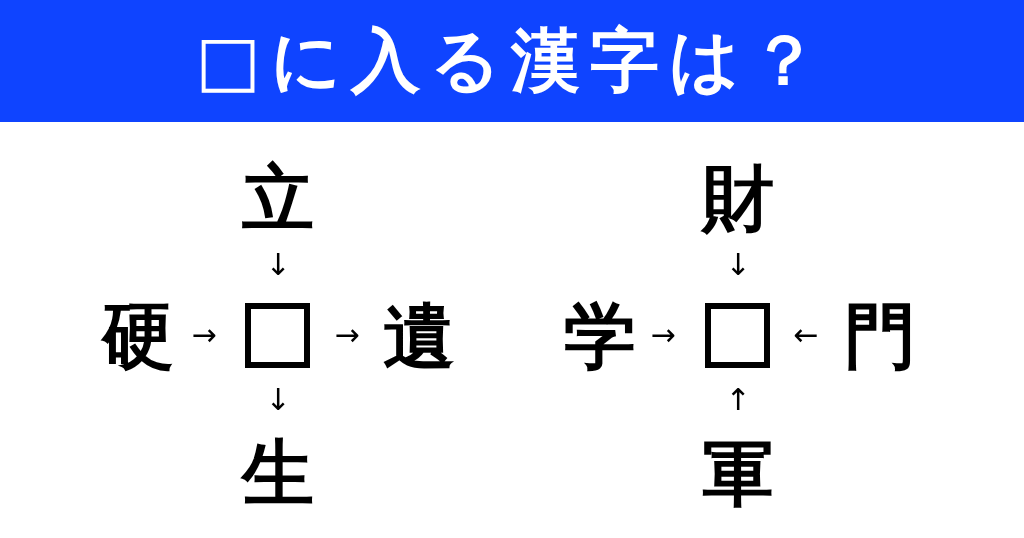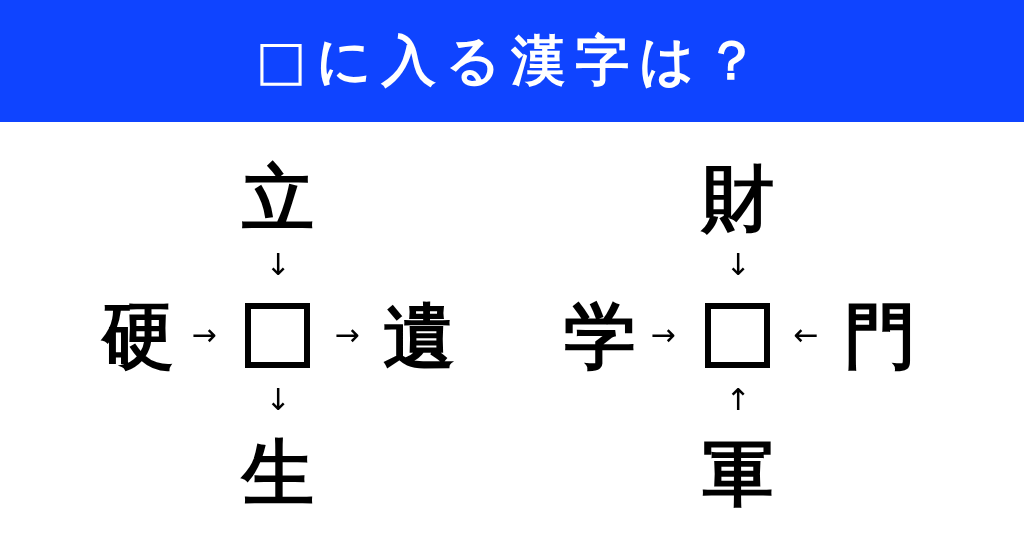--- a/index.html
+++ b/index.html
@@ -1,18 +1,18 @@
 <!DOCTYPE html>
 <html><head>
 <meta charset="utf-8">
 <style>
   html,body{margin:0;padding:0;}
   body{width:1024px;height:538px;background:#ffffff;position:relative;overflow:hidden;font-family:"DejaVu Sans",sans-serif;}
   .header{position:absolute;left:0;top:0;width:1024px;height:122px;background:#0f44ff;display:flex;align-items:center;justify-content:center;}
-  .title{color:#fff;font-size:54px;font-weight:bold;letter-spacing:10px;}
+  .title{color:#fff;font-size:69px;font-weight:bold;letter-spacing:10px;}
   .k{position:absolute;font-size:72px;font-weight:bold;color:#000;line-height:1;width:90px;text-align:center;}
   .ar{position:absolute;font-size:30px;color:#000;line-height:1;width:40px;text-align:center;}
   .box{position:absolute;width:53px;height:53px;border:6px solid #000;background:#fff;}
 </style>
 </head>
 <body>
 
 <div class="header">
   <div class="title">□に入る漢字は？</div>
 </div>

